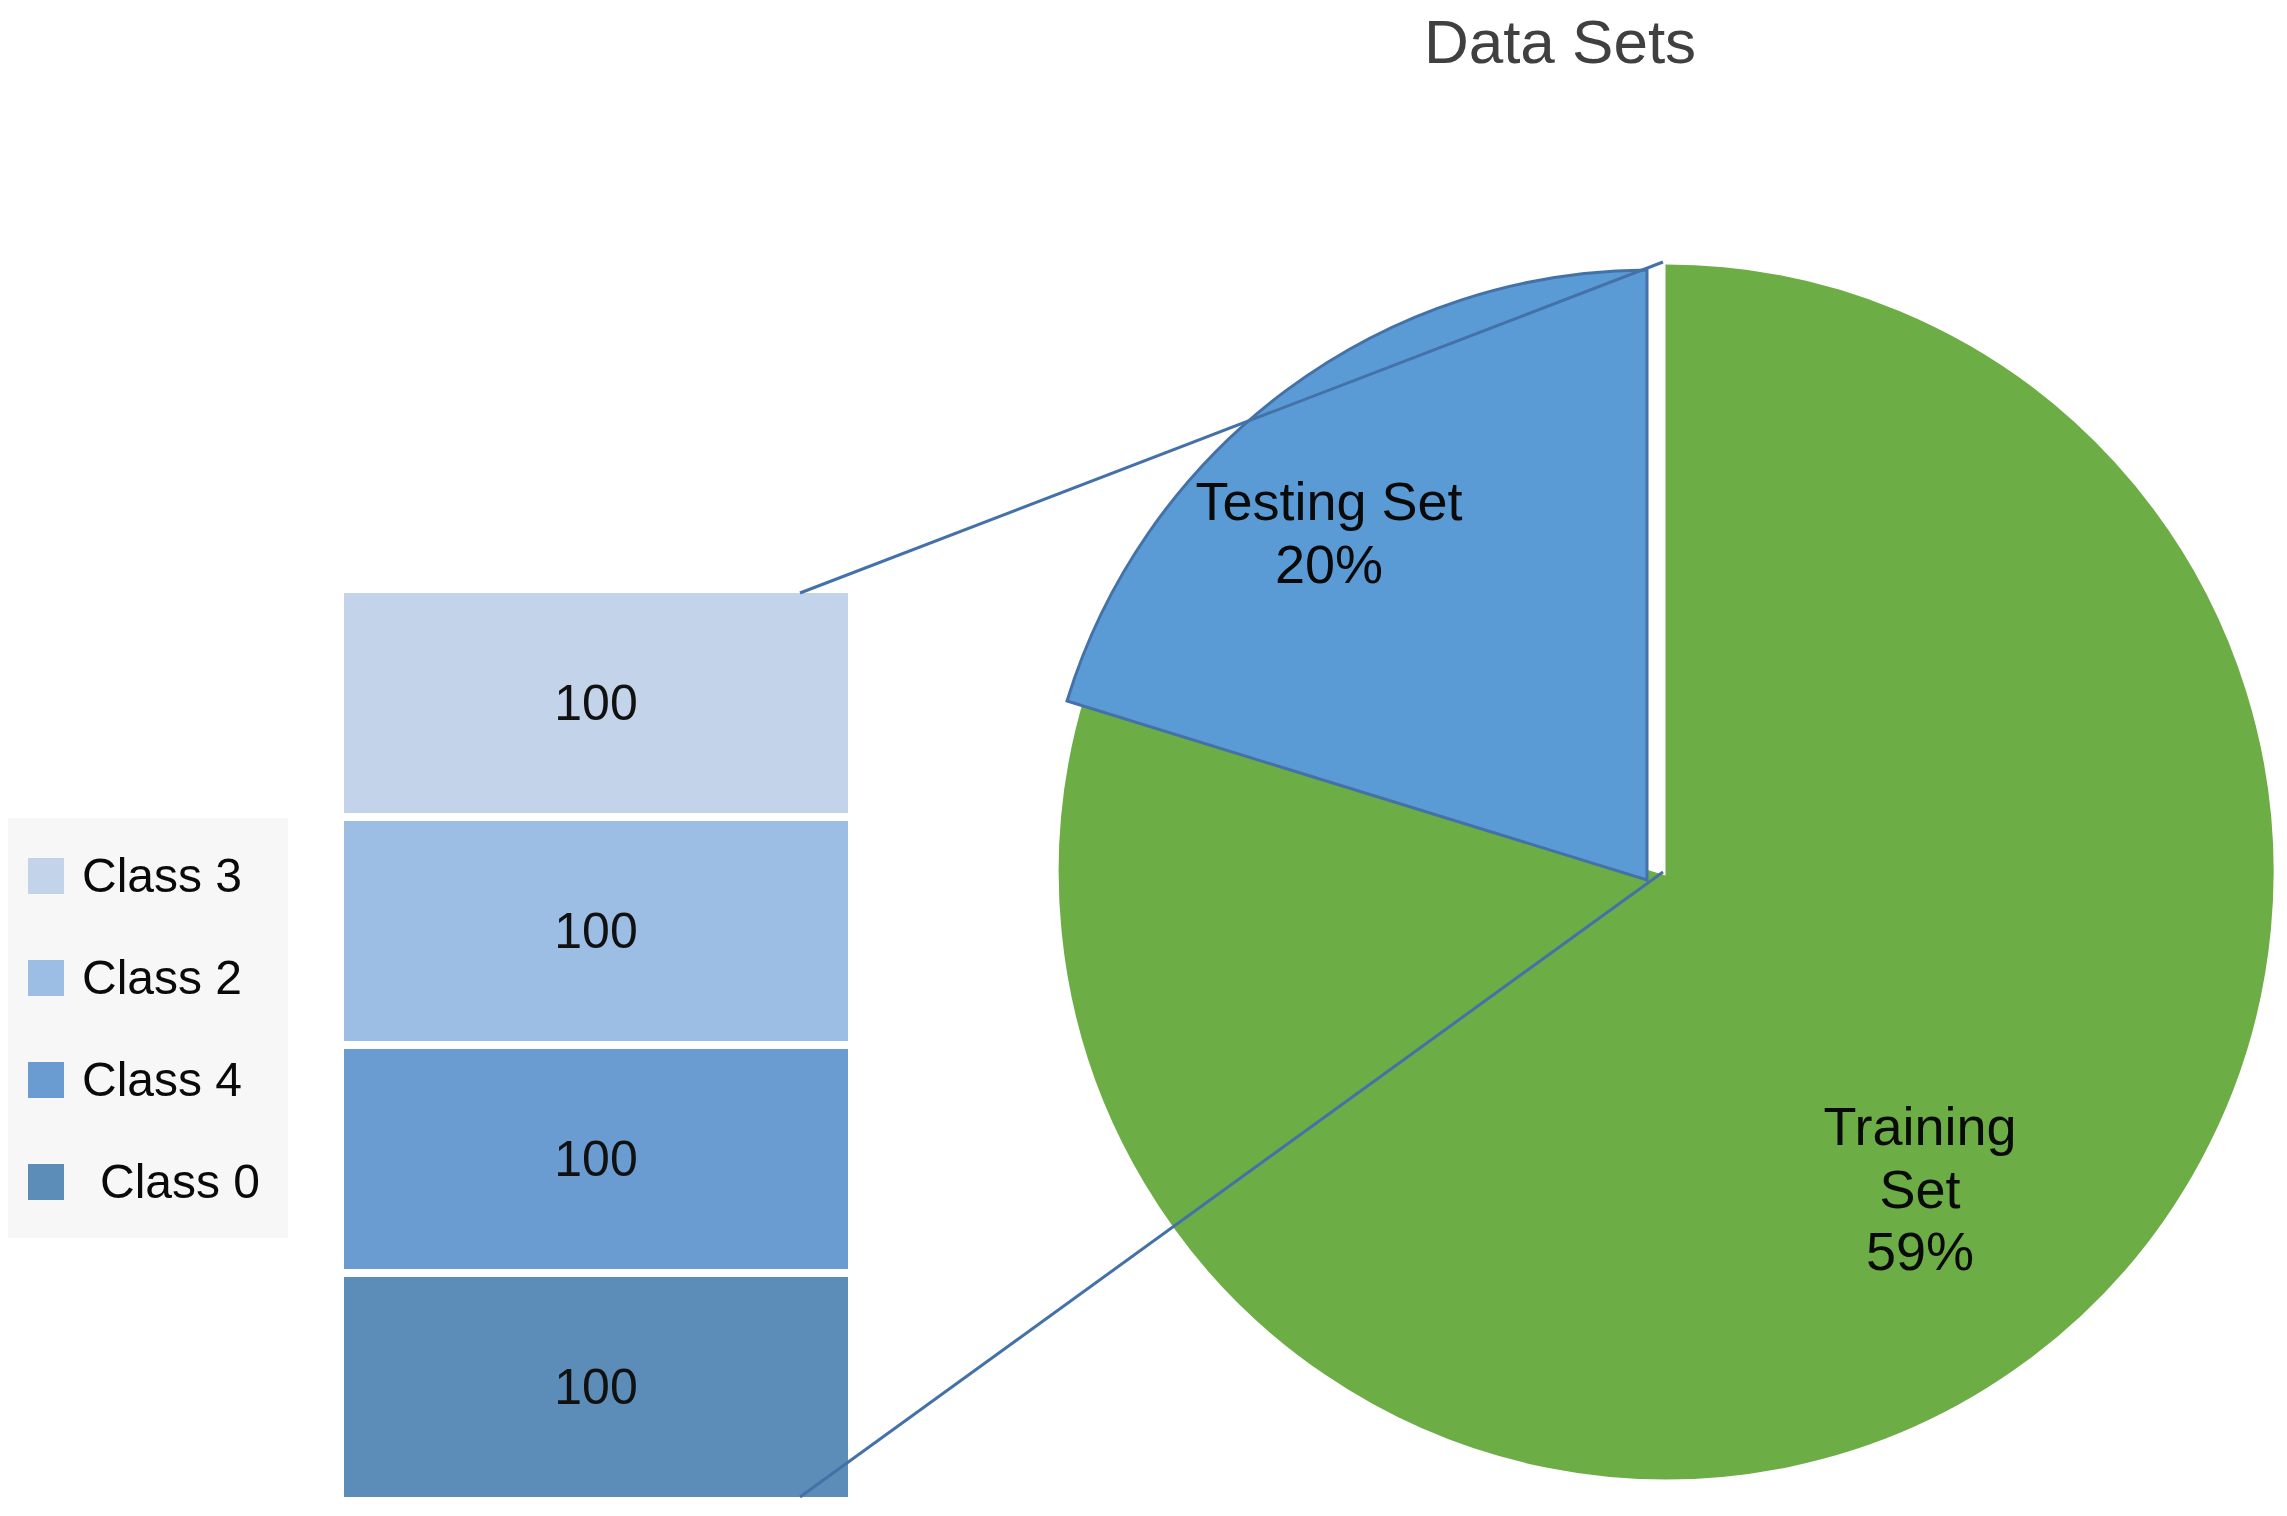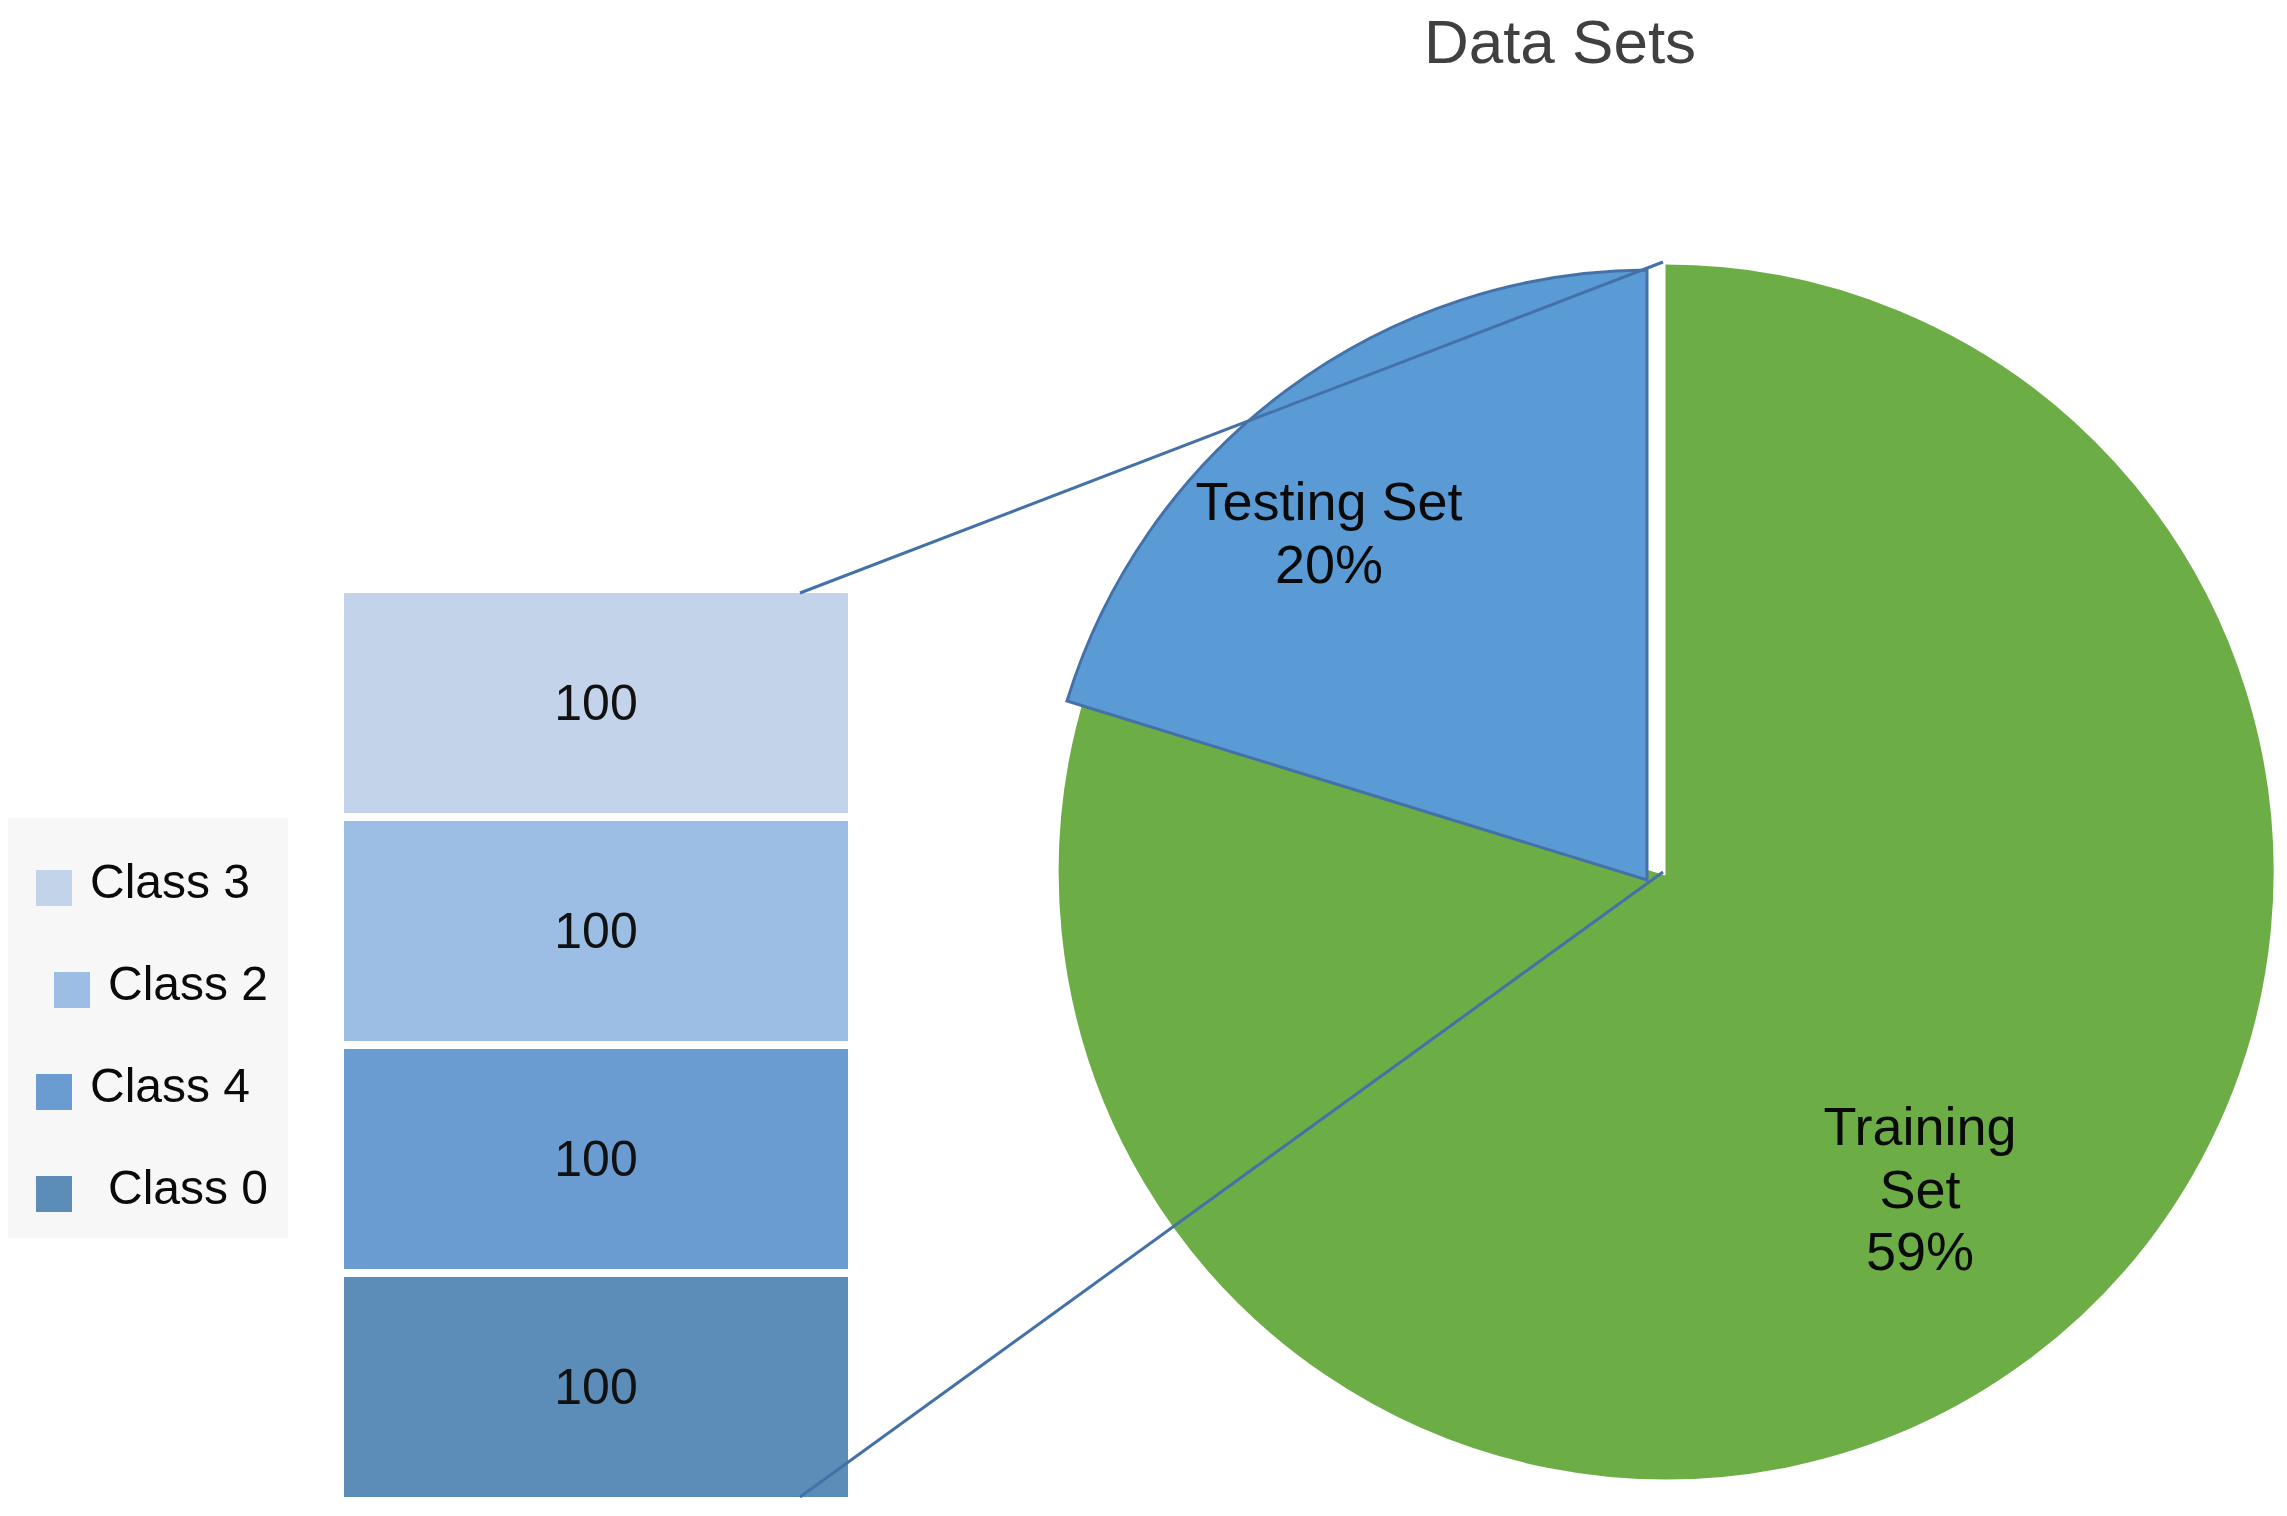--- a/index.html
+++ b/index.html
@@ -34,24 +34,24 @@
     position: absolute;
     left: 8px;
     top: 818px;
     width: 280px;
     height: 420px;
     background: #f7f7f7;
     padding: 0;
   }
   .legend-item {
     position: absolute;
-    left: 28px;
+    left: 20px;
     height: 60px;
     display: flex;
-    align-items: flex-end;
+    align-items: center;
   }
   .legend-swatch {
     width: 36px;
     height: 36px;
     margin-right: 18px;
     flex: 0 0 auto;
   }
   .legend-label {
     font-size: 48px;
     line-height: 1;
@@ -117,21 +117,21 @@
 
 <div id="chart-title">Data Sets</div>
 
 <div id="legend">
 
   <div class="legend-item" style="top:28px;">
     <span class="legend-swatch" style="background:#c3d3ea;"></span>
     <span class="legend-label">Class 3</span>
   </div>
 
-  <div class="legend-item" style="top:130px;margin-left:18px;">
+  <div class="legend-item" style="top:130px;">
     <span class="legend-swatch" style="background:#9cbde4;"></span>
     <span class="legend-label">Class 2</span>
   </div>
 
   <div class="legend-item" style="top:232px;">
     <span class="legend-swatch" style="background:#6a9bd1;"></span>
     <span class="legend-label">Class 4</span>
   </div>
 
   <div class="legend-item" style="top:334px;gap:18px;">

